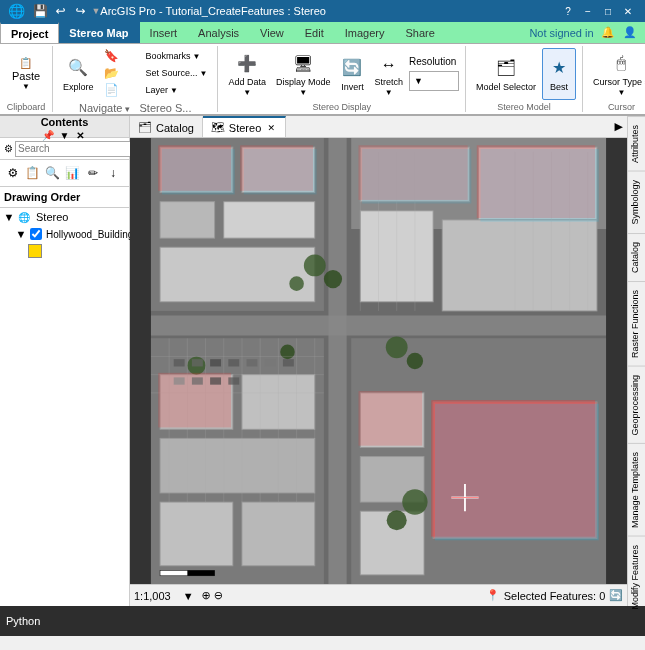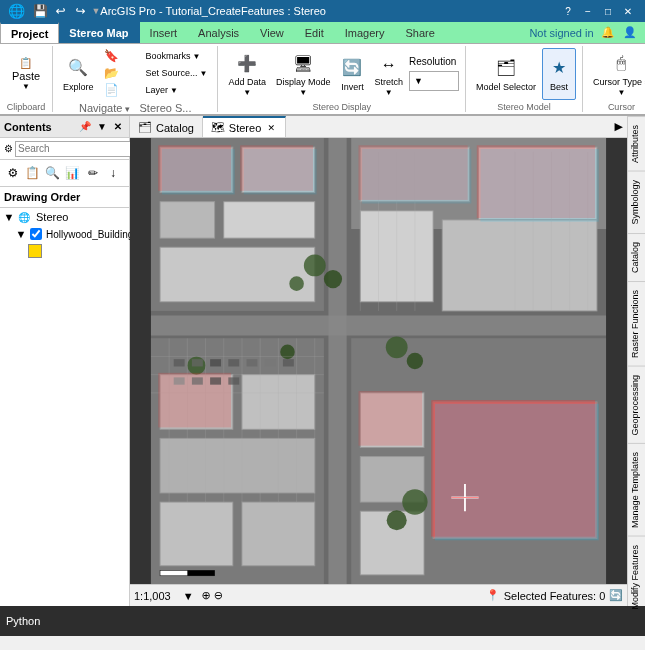--- a/index.html
+++ b/index.html
@@ -169,20 +169,21 @@
     .panel-header {
       height: 22px;
       background: #e8e8e8;
       display: flex;
       align-items: center;
       justify-content: space-between;
       padding: 0 4px;
       border-bottom: 1px solid #ccc;
       font-size: 11px;
       font-weight: bold;
+      flex-direction: column;
     }
     .panel-header-icons { display: flex; gap: 2px; }
     .panel-icon { width: 14px; height: 14px; display: flex; align-items: center; justify-content: center; font-size: 10px; cursor: pointer; }
 
     .search-bar {
       height: 22px;
       display: flex;
       align-items: center;
       padding: 2px 4px;
       gap: 2px;

